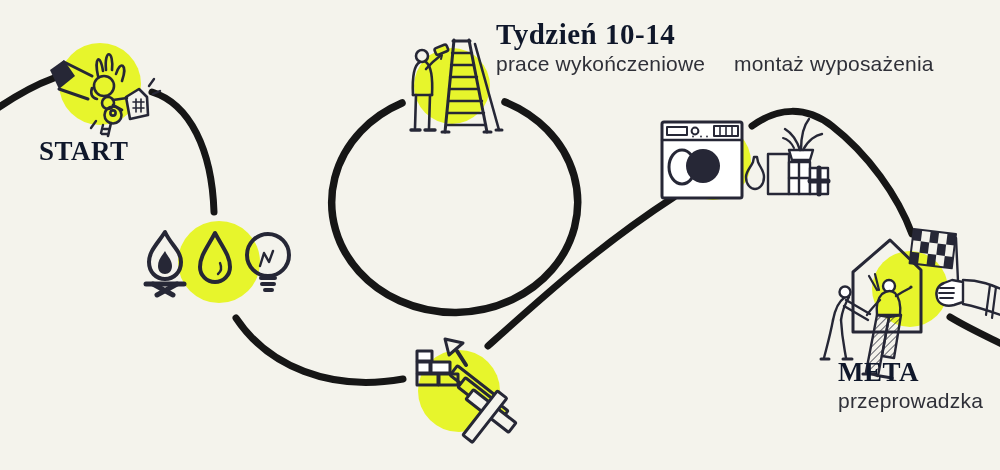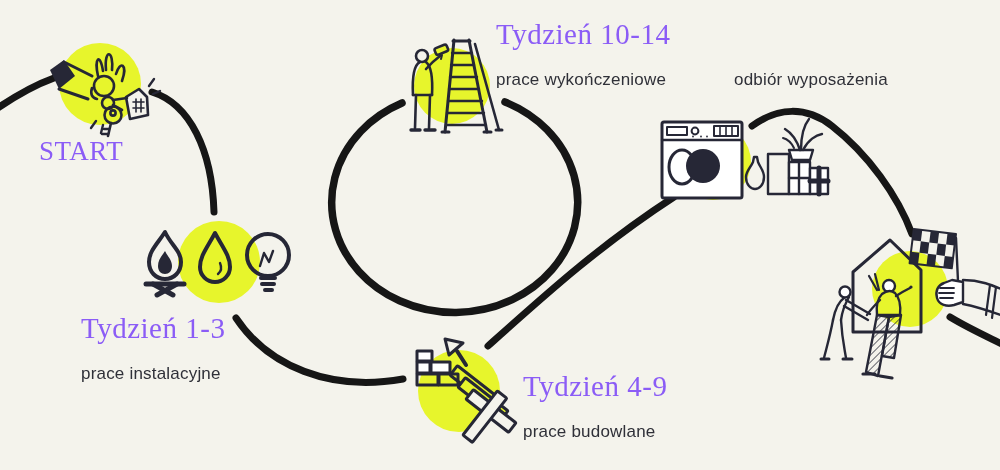--- a/index.html
+++ b/index.html
@@ -5,25 +5,25 @@
   html,body{margin:0;padding:0;background:#e9e9e2;}
   .stage{
     position:relative;width:1000px;height:470px;overflow:hidden;
     background:#f4f3ec;
     font-family:"Liberation Sans",sans-serif;
   }
   .artwork{position:absolute;inset:0;width:1000px;height:470px;}
   .label{position:absolute;color:#24242c;}
   .label .title{
     font-family:"Liberation Serif",serif;
-    font-size:29px;line-height:1.02;letter-spacing:.5px;color:#8b5cf6;
+    font-size:29px;line-height:1.02;letter-spacing:.5px;color:#0f172a;font-weight:bold;
   }
   .label.small .title{font-size:27px;}
   .label .subtitle{
-    margin-top:20px;font-size:17px;letter-spacing:.2px;color:#2f3038;
+    margin-top:2px;font-size:21px;letter-spacing:.2px;color:#2f3038;
   }
 </style>
 </head>
 <body>
 
 <div class="stage">
 
   <svg class="artwork" viewBox="0 0 1000 470" stroke-linecap="round" stroke-linejoin="round">
     <defs>
       <pattern id="hatch" width="5" height="5" patternUnits="userSpaceOnUse" patternTransform="rotate(45)">
@@ -198,33 +198,29 @@
         <path d="M143,76 C158,79 170,83 186,89"></path>
         <path d="M170,57 L166,87 M176,59 L172,90" stroke-width="2.2"></path>
       </g>
     </g>
   </svg>
 
   <div class="label small" style="left:39px;top:138px">
     <div class="title">START</div>
   </div>
 
-  <div class="label" style="left:81px;top:314px">
-    <div class="title">Tydzień 1-3</div>
-    <div class="subtitle">prace instalacyjne</div>
-  </div>
-
-  <div class="label" style="left:523px;top:372px">
-    <div class="title">Tydzień 4-9</div>
-    <div class="subtitle">prace budowlane</div>
-  </div>
+
 
   <div class="label" style="left:496px;top:20px">
     <div class="title">Tydzień 10-14</div>
     <div class="subtitle">prace wykończeniowe</div>
   </div>
 
   <div class="label" style="left:734px;top:50px">
-    <div class="subtitle">odbiór wyposażenia</div>
-  </div>
-
+    <div class="subtitle">montaż wyposażenia</div>
+  </div>
+
+  <div class="label small" style="left:838px;top:359px">
+    <div class="title">META</div>
+    <div class="subtitle">przeprowadzka</div>
+  </div>
 
 </div>
 
 </body></html>

